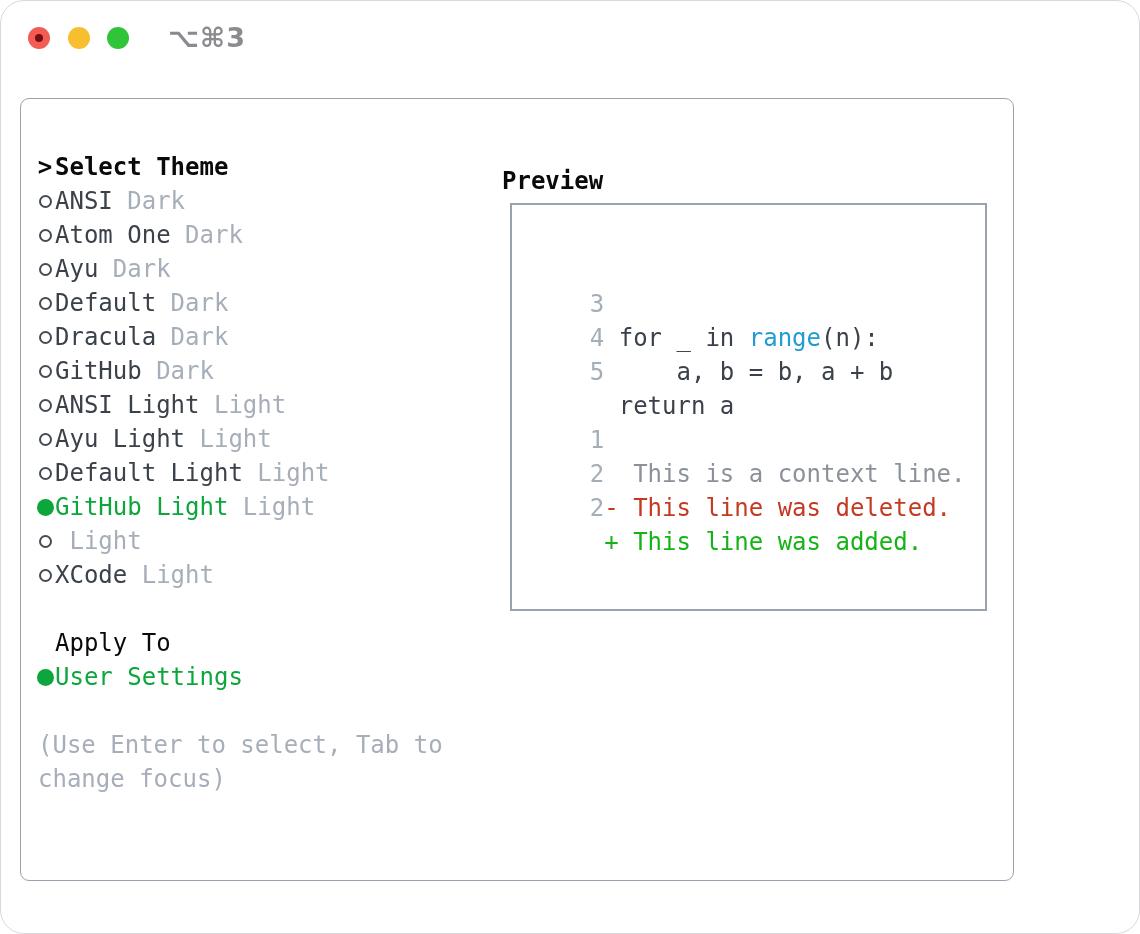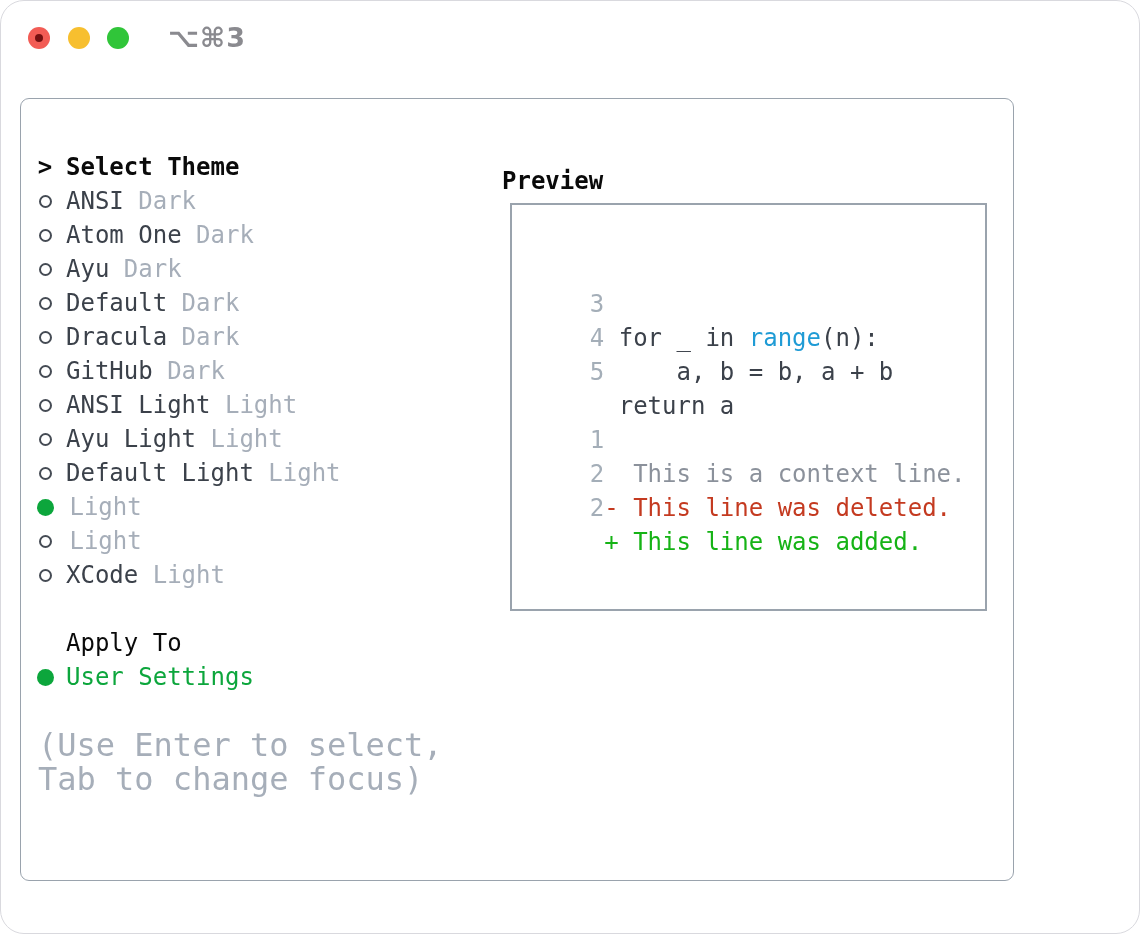--- a/index.html
+++ b/index.html
@@ -31,32 +31,32 @@
   }
   
   .panel{
     position:absolute; left:19px; top:97px; width:994px; height:783px;
     box-sizing:border-box; border:1.5px solid var(--border-gray); border-radius:9px;
     background:#fff;
   }
   .left-col{position:absolute; left:14px; top:51px; font-size:24px; color:var(--text-dark);}
   .row{display:flex; align-items:center; height:34px; white-space:pre;}
   .icon-col{width:20px; display:flex; justify-content:center; align-items:center; flex:none;}
-  .row .lab{margin-left:11px;}
+  .row .lab{margin-left:0;}
   .row .variant{color:var(--muted-gray);}
   .prompt{font-weight:bold; color:var(--heading-black); font-size:24px;}
   .hdr{font-weight:bold; color:var(--heading-black);}
   .subhdr{color:var(--heading-black);}
   .ring{width:13px; height:13px; box-sizing:border-box; border:2px solid #454b54; border-radius:50%;}
   .sel .ring{width:17px; height:17px; border:none; background:var(--accent-green);}
   .sel .lab{color:var(--accent-green);}
   .spacer{height:34px;}
   .hint{
     margin-left:3px; width:432px; color:var(--muted-gray);
-    font-size:32px; line-height:34px;
+    font-size:24px; line-height:34px;
   }
   
   .preview-title{
     position:absolute; left:481px; top:65px; height:34px; line-height:34px;
     font-size:24px; font-weight:bold; color:var(--heading-black);
   }
   .preview-box{
     position:absolute; left:489px; top:104px; width:477px; height:408px;
     box-sizing:border-box; border:2px solid var(--border-gray); background:#fff;
     padding:48px 0 0 20px; overflow:hidden;
@@ -134,20 +134,21 @@
     <span class="lab">Ayu Light</span>
     <span class="variant"> Light</span>
   </div>
           <div class="row">
     <span class="icon-col"><span class="ring"></span></span>
     <span class="lab">Default Light</span>
     <span class="variant"> Light</span>
   </div>
           <div class="row sel">
     <span class="icon-col"><span class="ring"></span></span>
+    <span class="lab">GitHub Light</span>
     <span class="variant"> Light</span>
   </div>
           <div class="row">
     <span class="icon-col"><span class="ring"></span></span>
     <span class="variant"> Light</span>
   </div>
           <div class="row">
     <span class="icon-col"><span class="ring"></span></span>
     <span class="lab">XCode</span>
     <span class="variant"> Light</span>

